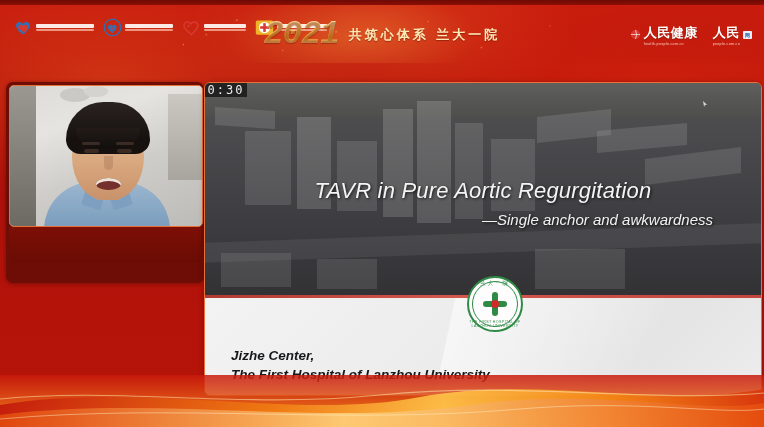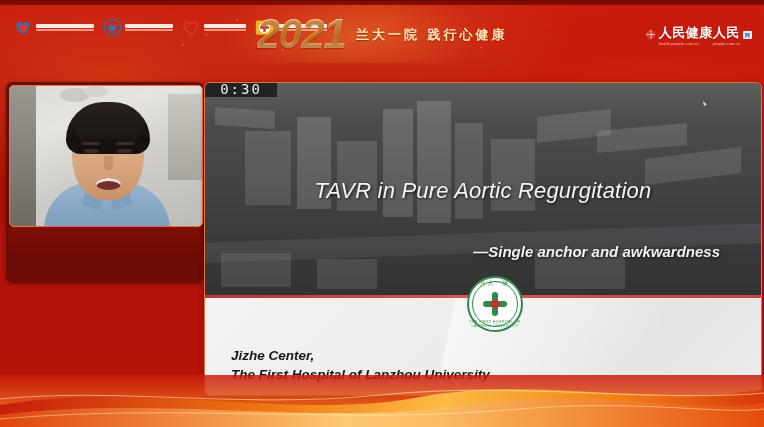--- a/index.html
+++ b/index.html
@@ -47,35 +47,35 @@
   .logo .l2{height:2.4px;border-radius:1px;background:rgba(255,225,205,.6);}
   .logo.w1 .l1{width:58px}.logo.w1 .l2{width:58px}
   .logo.w2 .l1{width:48px}.logo.w2 .l2{width:48px}
   .logo.w3 .l1{width:42px}.logo.w3 .l2{width:42px}
   .logo.w4 .l1{width:50px}.logo.w4 .l2{width:50px}
   .logo.w4 .l1,.logo.w4 .l2{background:rgba(255,245,235,.95)}
   .logo.w4 .l2{background:rgba(255,220,195,.62)}
 
   .center-brand{position:absolute;left:0;right:0;top:0;height:58px;display:flex;
     align-items:center;justify-content:center;gap:10px;}
-  .year{font-size:42px;font-weight:700;font-style:italic;letter-spacing:-1px;
+  .year{font-size:33px;font-weight:700;font-style:italic;letter-spacing:-1px;
     background:linear-gradient(180deg,#fff3cf 0%,#ffd87a 32%,#f0a92e 58%,#ffe9ae 82%,#d98a18 100%);
     -webkit-background-clip:text;background-clip:text;color:transparent;
-    text-shadow:0 1px 1px rgba(120,25,0,.45);font-family:Liberation Sans, sans-serif;}
+    text-shadow:0 1px 1px rgba(120,25,0,.45);font-family:Liberation Mono, monospace;}
   .brand-col{display:flex;flex-direction:column;align-items:center;gap:2px;}
   .cn-main{font-size:23px;font-weight:700;letter-spacing:1.5px;line-height:1;
     background:linear-gradient(180deg,#fffaea 0%,#ffe7a8 38%,#f5b63c 66%,#ffe6a6 100%);
     -webkit-background-clip:text;background-clip:text;color:transparent;
     text-shadow:0 1px 1px rgba(110,20,0,.5);
     font-family:"DejaVu Sans","Liberation Sans",sans-serif;}
   .cn-sub{font-size:13px;font-weight:700;letter-spacing:3px;line-height:1;
     color:#ffe8b4;text-shadow:0 1px 1px rgba(110,20,0,.55);
     font-family:"DejaVu Sans","Liberation Sans",sans-serif;}
 
-  .media-logos{position:absolute;right:12px;top:18px;display:flex;align-items:center;gap:0;}
+  .media-logos{position:absolute;right:12px;top:18px;display:flex;align-items:center;gap:15px;}
   .mlogo{display:flex;align-items:center;gap:3px;}
   .mlogo .glyph{font-size:13px;font-weight:700;color:#fff;letter-spacing:.5px;
     font-family:"DejaVu Sans","Liberation Sans",sans-serif;text-shadow:0 1px 1px rgba(110,20,0,.5);}
   .mlogo .sub{font-size:3.6px;color:rgba(255,235,220,.85);letter-spacing:.3px;display:block;}
   .mlogo .tag{font-size:5px;background:#e8f0fb;color:#2a5fa8;padding:1px 2px;border-radius:1px;font-weight:700;}
 
   
   .cam-wrap{position:absolute;left:6px;top:82px;width:198px;height:201px;
     border-radius:7px;background:#6d0d05;box-shadow:0 1px 4px rgba(60,5,0,.45);}
   .cam{position:absolute;left:3px;top:3px;width:192px;height:140px;border-radius:5px;
@@ -119,32 +119,32 @@
     overflow:hidden;border:1px solid #e8703a;background:#555;box-shadow:0 1px 5px rgba(60,5,0,.4);}
   .photo{position:absolute;left:0;top:0;right:0;height:212px;overflow:hidden;
     background:linear-gradient(180deg,#5e5e5c 0%,#56565a 35%,#4c4c50 70%,#414145 100%);}
   .photo .sky{position:absolute;left:0;top:0;right:0;height:34px;
     background:linear-gradient(180deg,#6e6e6c,#5c5c5a);}
   .photo .blk{position:absolute;background:rgba(190,190,188,.30);}
   .photo .blk.t{background:rgba(205,205,203,.34);}
   .photo .hi{position:absolute;background:rgba(225,225,222,.22);}
   .photo .road{position:absolute;background:rgba(120,120,124,.45);}
   .photo .veil{position:absolute;inset:0;background:linear-gradient(180deg,rgba(40,40,42,.22),rgba(30,30,32,.42));}
-  .timer{position:absolute;left:0;top:-4px;width:72px;height:18px;background:rgba(12,12,12,.72);
-    color:#eee;font-size:14px;letter-spacing:2px;display:flex;align-items:flex-end;justify-content:center;
+  .timer{position:absolute;left:0;top:-4px;width:42px;height:18px;background:rgba(12,12,12,.72);
+    color:#eee;font-size:12px;letter-spacing:2px;display:flex;align-items:flex-end;justify-content:center;
     font-family:"DejaVu Sans Mono","Liberation Mono",monospace;}
   .cursor{position:absolute;right:54px;top:18px;width:4px;height:6px;background:#d7d7d7;
     clip-path:polygon(0 0,100% 62%,46% 66%,28% 100%);}
 
   .slide-title{position:absolute;left:0;right:0;top:95px;text-align:center;
     font-size:22px;font-style:italic;font-weight:400;color:#f4f4f4;
     letter-spacing:.2px;text-shadow:1px 1px 3px rgba(0,0,0,.75);}
-  .slide-sub{position:absolute;right:41px;top:128px;
-    font-size:15px;font-style:italic;font-weight:700;color:#f2f2f2;
-    text-shadow:1px 1px 3px rgba(0,0,0,.75);margin-top:32px;}
+  .slide-sub{position:absolute;right:48px;top:128px;
+    font-size:15px;font-style:italic;font-weight:400;color:#f2f2f2;
+    text-shadow:1px 1px 3px rgba(0,0,0,.75);}
 
   .divider{position:absolute;left:0;right:0;top:212px;height:3px;
     background:linear-gradient(90deg,#b23a32,#d4564c 45%,#c2463c);}
   .lower{position:absolute;left:0;right:0;top:215px;bottom:0;
     background:linear-gradient(135deg,#f3f3f3 0%,#ececec 45%,#e4e4e4 75%,#ededed 100%);}
   .lower:before{content:"";position:absolute;left:240px;top:0;width:210px;height:100%;
     background:linear-gradient(100deg,rgba(255,255,255,.55),rgba(230,230,230,0));
     transform:skewX(-12deg);}
   .sp-name{position:absolute;left:26px;top:22px;font-size:13.5px;font-weight:700;font-style:italic;color:#16181a;}
   .sp-aff{position:absolute;left:26px;top:48px;font-size:13.5px;font-weight:700;font-style:italic;
@@ -225,21 +225,21 @@
         <span class="txt">
             <i class="l1"></i>
             <i class="l2"></i>
           </span>
       </div>
     </div>
 
     <div class="center-brand">
       <span class="year">2021</span>
       <span class="brand-col">
-        <span class="cn-sub">兰大一院 践行心健康</span>
+        <span class="cn-sub">共筑心体系 兰大一院</span>
       </span>
     </div>
 
     <div class="media-logos">
       <span class="mlogo">
         <svg width="11" height="11" viewBox="0 0 24 24">
           <circle cx="12" cy="12" r="10" fill="#d8392f"></circle>
           <path d="M12 2a22 22 0 010 20M2 12h20" stroke="#fff" stroke-width="1.4" fill="none"></path>
         </svg>
         <span>

